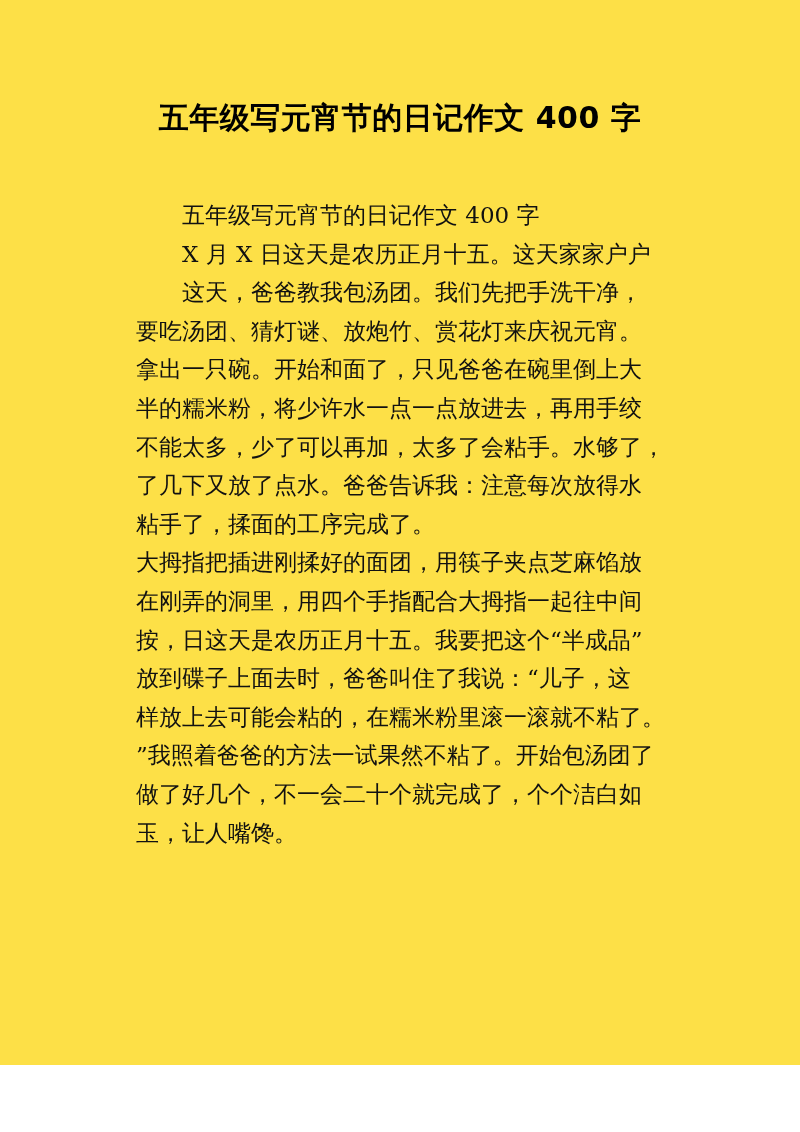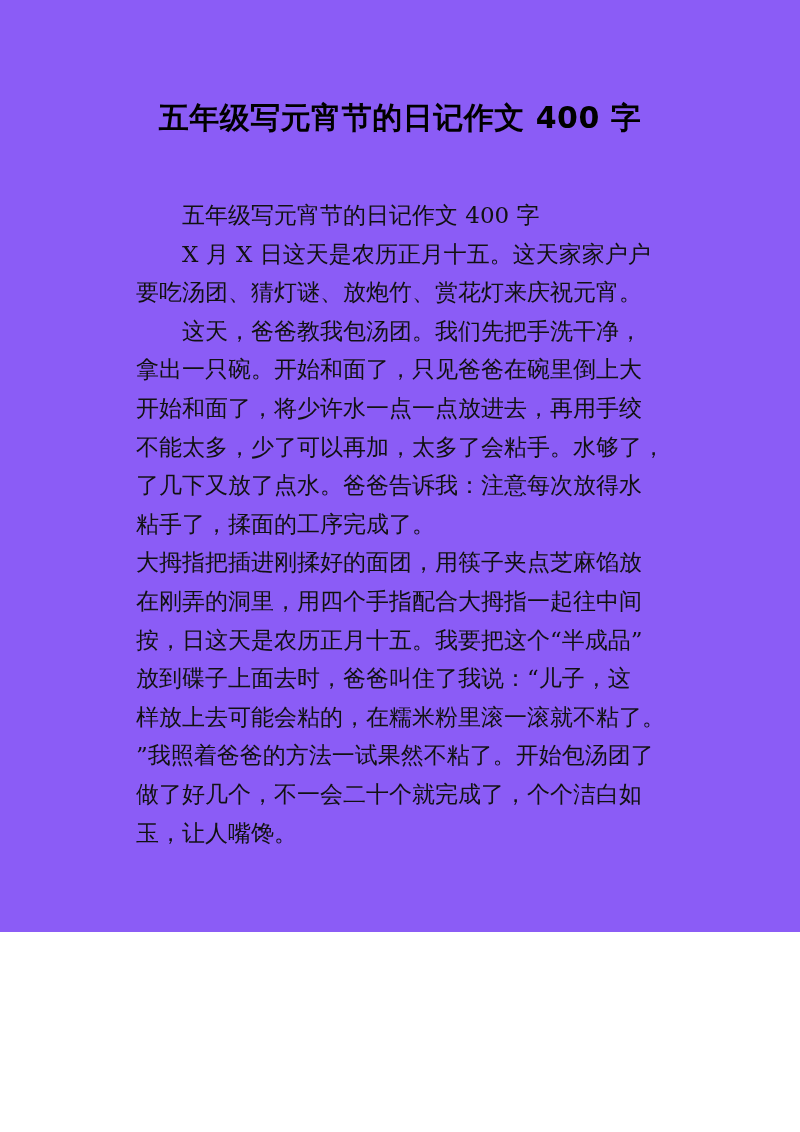--- a/index.html
+++ b/index.html
@@ -12,22 +12,22 @@
       height: 1132px;
       position: relative;
       overflow: hidden;
       color: #111111;
     }
     .page {
       position: absolute;
       left: 0;
       top: 0;
       width: 800px;
-      height: 932px;
-      background: #8b5cf6;
+      height: 1065px;
+      background: #fde047;
     }
     .title {
       position: absolute;
       top: 96px;
       left: 0;
       width: 800px;
       text-align: center;
       font-family: "DejaVu Sans", "Liberation Sans", sans-serif;
       font-weight: bold;
       font-size: 30px;
@@ -56,24 +56,24 @@
   </style>
 </head>
 <body>
 
 <div class="page">
   <h1 class="title" style="margin:0;">五年级写元宵节的日记作文 400 字</h1>
 
   <div class="body-text">
     <span class="line indent">五年级写元宵节的日记作文 400 字</span>
     <span class="line indent">X 月 X 日这天是农历正月十五。这天家家户户</span>
+    <span class="line indent">这天，爸爸教我包汤团。我们先把手洗干净，</span>
     <span class="line">要吃汤团、猜灯谜、放炮竹、赏花灯来庆祝元宵。</span>
-    <span class="line indent">这天，爸爸教我包汤团。我们先把手洗干净，</span>
     <span class="line">拿出一只碗。开始和面了，只见爸爸在碗里倒上大</span>
-    <span class="line">开始和面了，将少许水一点一点放进去，再用手绞</span>
+    <span class="line">半的糯米粉，将少许水一点一点放进去，再用手绞</span>
     <span class="line">不能太多，少了可以再加，太多了会粘手。水够了，</span>
     <span class="line">了几下又放了点水。爸爸告诉我：注意每次放得水</span>
     <span class="line">粘手了，揉面的工序完成了。</span>
     <span class="line">大拇指把插进刚揉好的面团，用筷子夹点芝麻馅放</span>
     <span class="line">在刚弄的洞里，用四个手指配合大拇指一起往中间</span>
     <span class="line">按，日这天是农历正月十五。我要把这个“半成品”</span>
     <span class="line">放到碟子上面去时，爸爸叫住了我说：“儿子，这</span>
     <span class="line">样放上去可能会粘的，在糯米粉里滚一滚就不粘了。</span>
     <span class="line">”我照着爸爸的方法一试果然不粘了。开始包汤团了</span>
     <span class="line">做了好几个，不一会二十个就完成了，个个洁白如</span>

